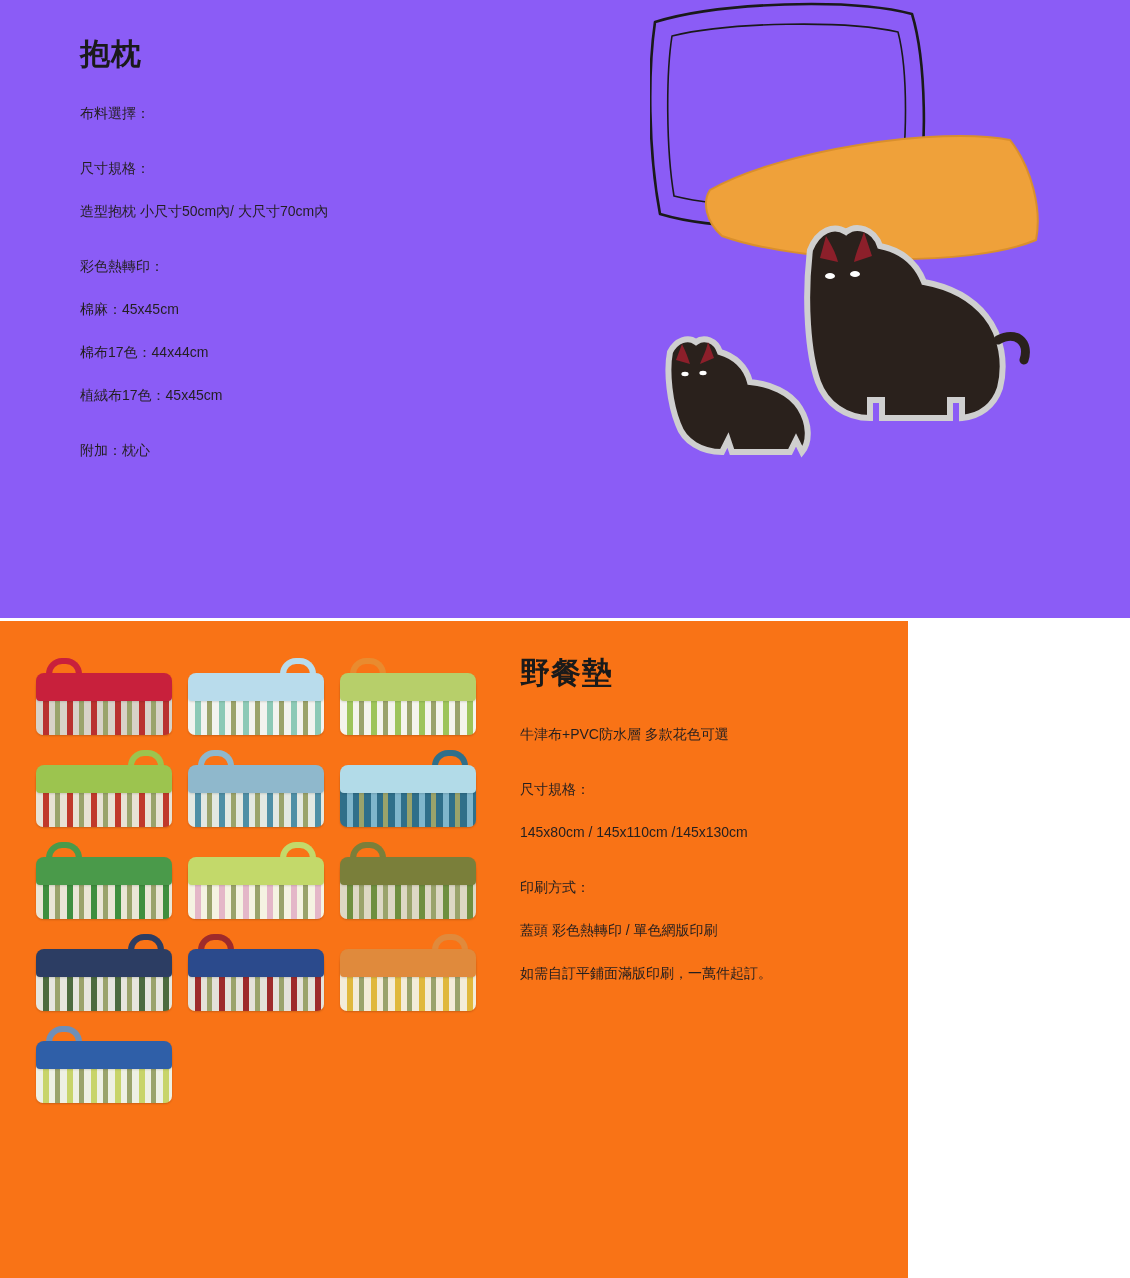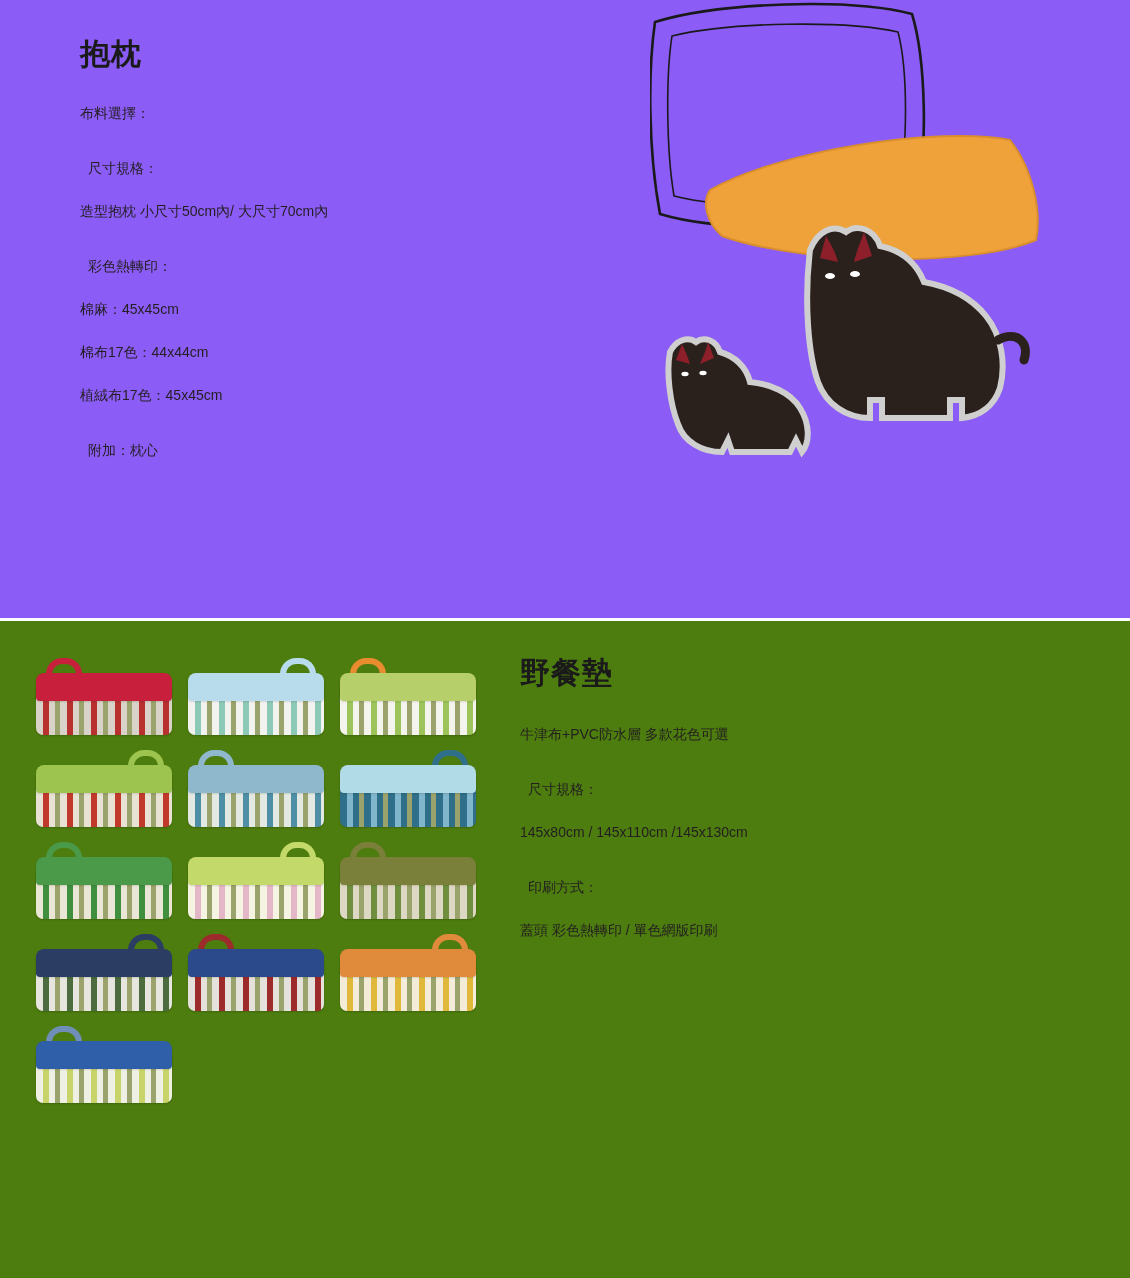--- a/index.html
+++ b/index.html
@@ -28,23 +28,23 @@
     background: #8b5cf6;
     box-sizing: border-box;
   }
   .section-divider {
     width: 1130px;
     height: 3px;
     background: #ffffff;
   }
   .section-picnic {
     position: relative;
-    width: 1130px;
+    width: 908px;
     height: 657px;
-    background: #4d7c0f;
+    background: #f97316;
     box-sizing: border-box;
   }
 
   .text-col {
     position: absolute;
   }
   .sec-title {
     font-size: 30px;
     font-weight: bold;
     letter-spacing: 1px;
@@ -53,21 +53,20 @@
   }
   .line {
     font-size: 14px;
     line-height: 1.5;
     margin: 0 0 22px 0;
     color: #231f20;
     white-space: nowrap;
   }
   .gap-top {
     margin-top: 34px;
-    margin-left: 8px;
   }
 
   
   .pillow-text {
     left: 80px;
     top: 34px;
     width: 560px;
   }
 
   
@@ -263,16 +262,17 @@
         </div>
       </div>
 
     <div class="text-col picnic-text">
       <h2 class="sec-title">野餐墊</h2>
       <p class="line">牛津布+PVC防水層 多款花色可選</p>
       <p class="line gap-top">尺寸規格：</p>
       <p class="line">145x80cm / 145x110cm /145x130cm</p>
       <p class="line gap-top">印刷方式：</p>
       <p class="line">蓋頭 彩色熱轉印 / 單色網版印刷</p>
+      <p class="line">如需自訂平鋪面滿版印刷，一萬件起訂。</p>
     </div>
   </div>
 
 </div>
 
 </body></html>

